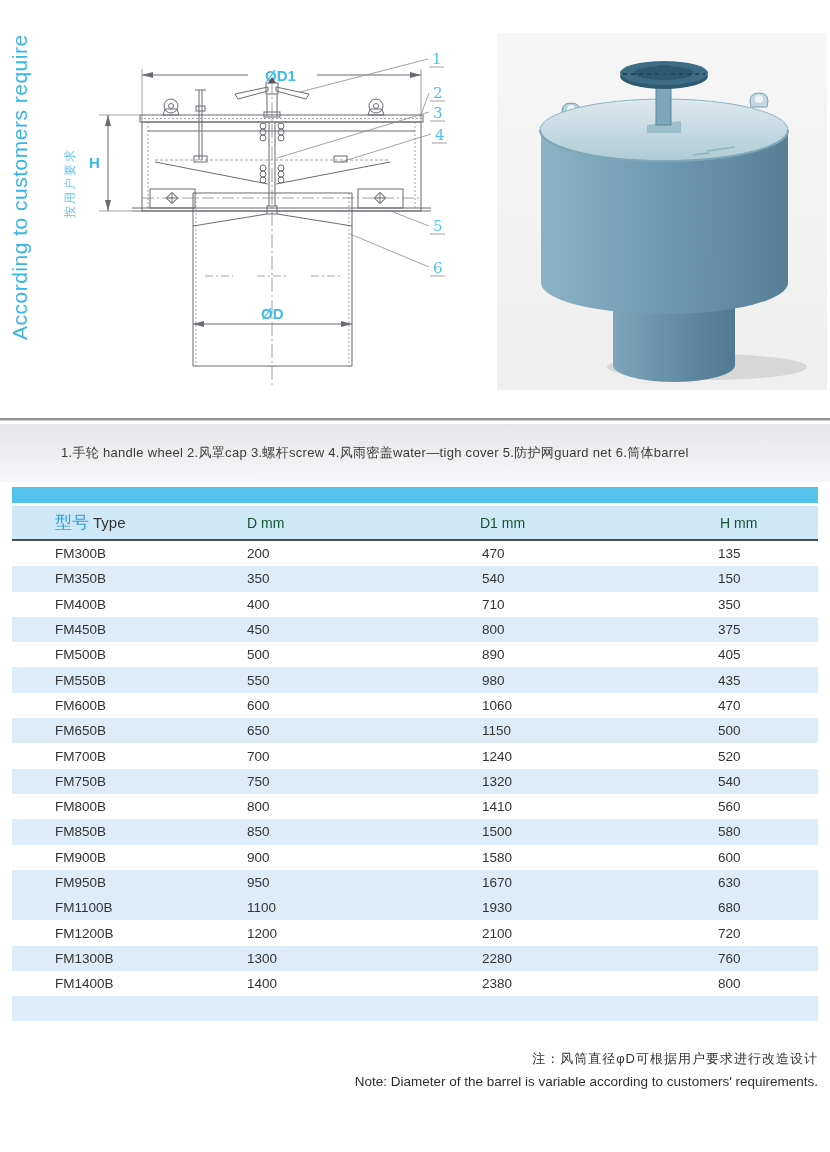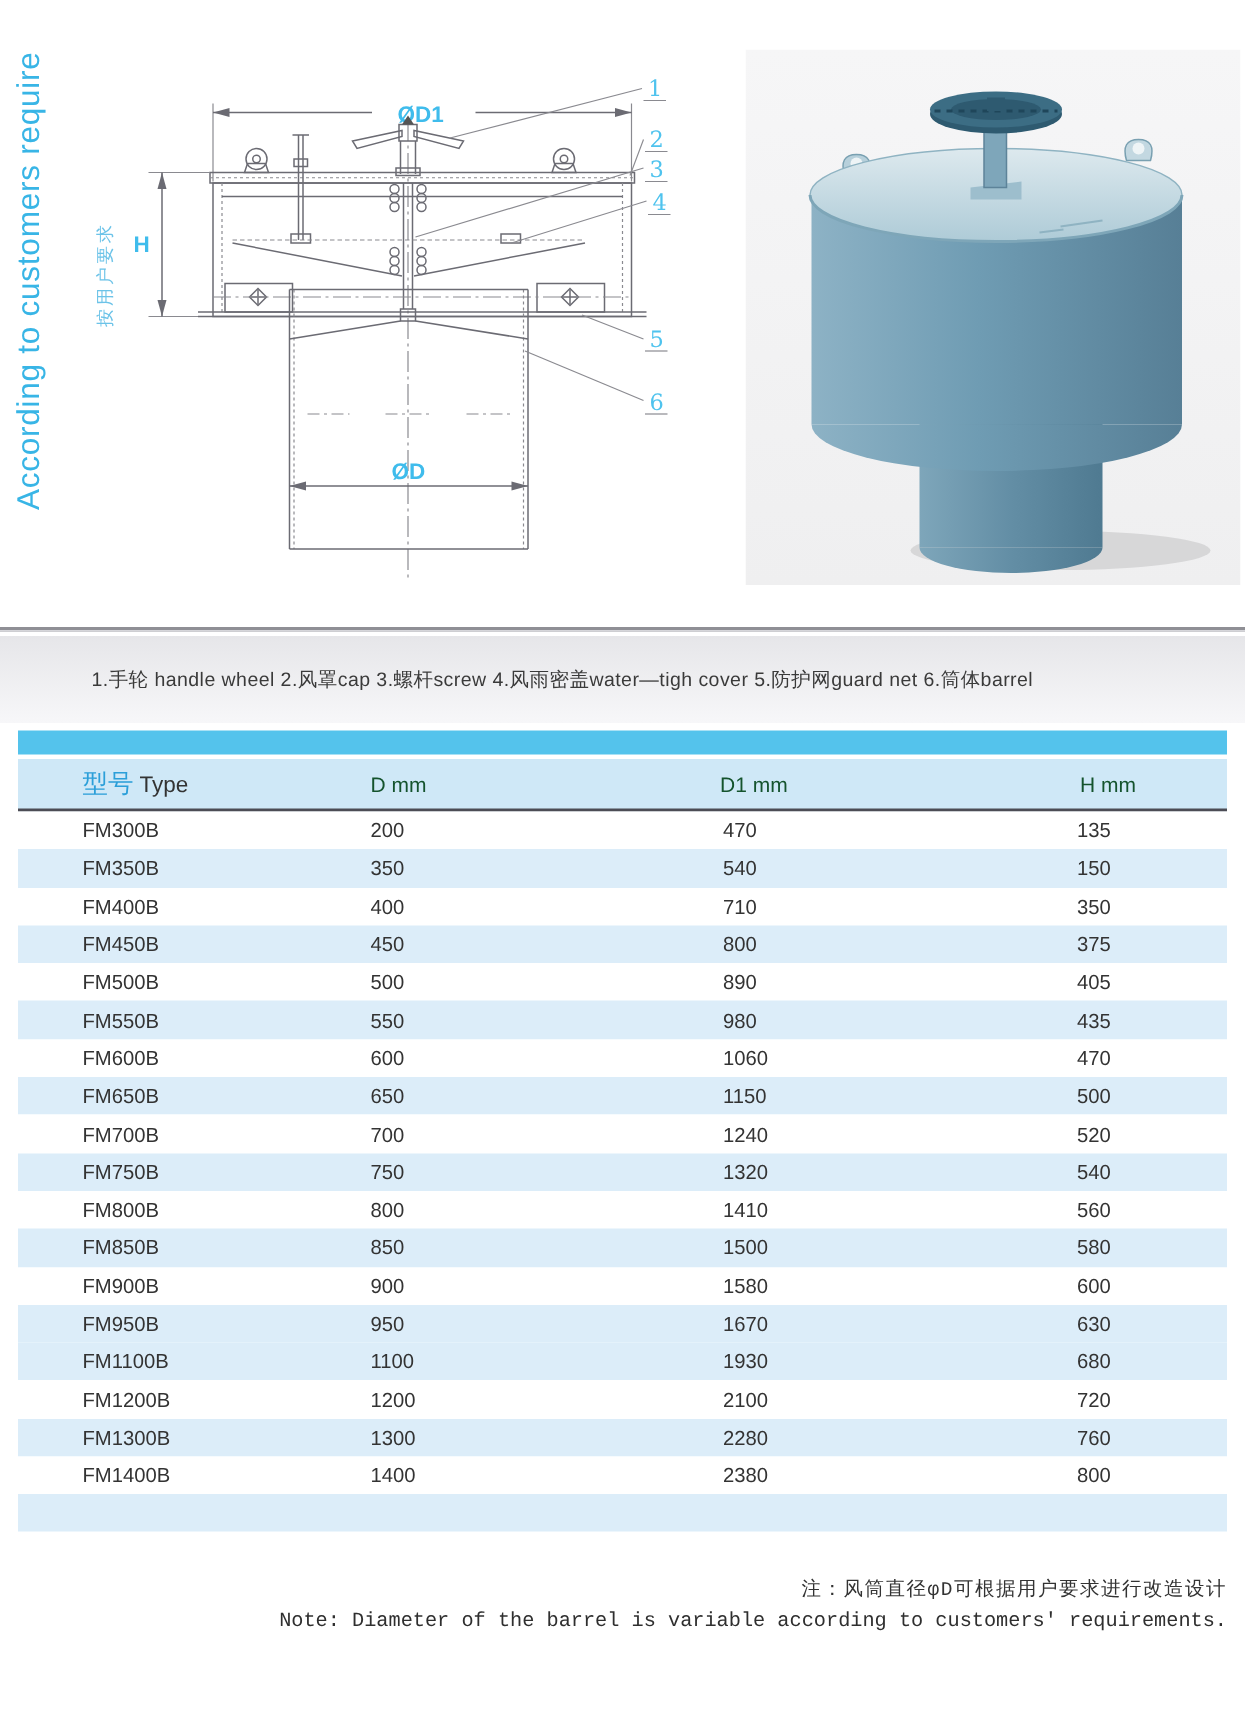--- a/index.html
+++ b/index.html
@@ -40,21 +40,21 @@
     height:25.3px;background:#fff;}
   .trow.alt{background:#dcedf9;}
   .tcell{font-size:13.5px;color:#333;}
   .tcell.c0{padding-left:43px;}
   .tcell.c1{padding-left:10px;}
   .tcell.c2{padding-left:12px;}
   .tcell.c3{padding-left:8px;}
   .tail-band{height:25px;background:#dcedf9;}
 
   
-  .notes{position:absolute;right:12px;top:1050px;text-align:right;font-family:Liberation Mono, monospace;}
+  .notes{position:absolute;right:12px;top:1050px;text-align:right;}
   .note-cn{font-size:13px;color:#333;letter-spacing:1px;margin-bottom:6px;}
   .note-en{font-size:13.5px;color:#2f2f2f;}
 
   
   .dln{stroke:#6b6b73;stroke-width:1;fill:none;}
   .dthin{stroke:#8a8a90;stroke-width:.8;fill:none;}
   .dcyan{fill:#3fbcec;font-weight:bold;font-size:15px;font-family:"Liberation Sans",sans-serif;}
   .dnum{fill:#4fc3ee;font-size:15px;font-family:"DejaVu Serif",serif;}
 </style>
 </head>

